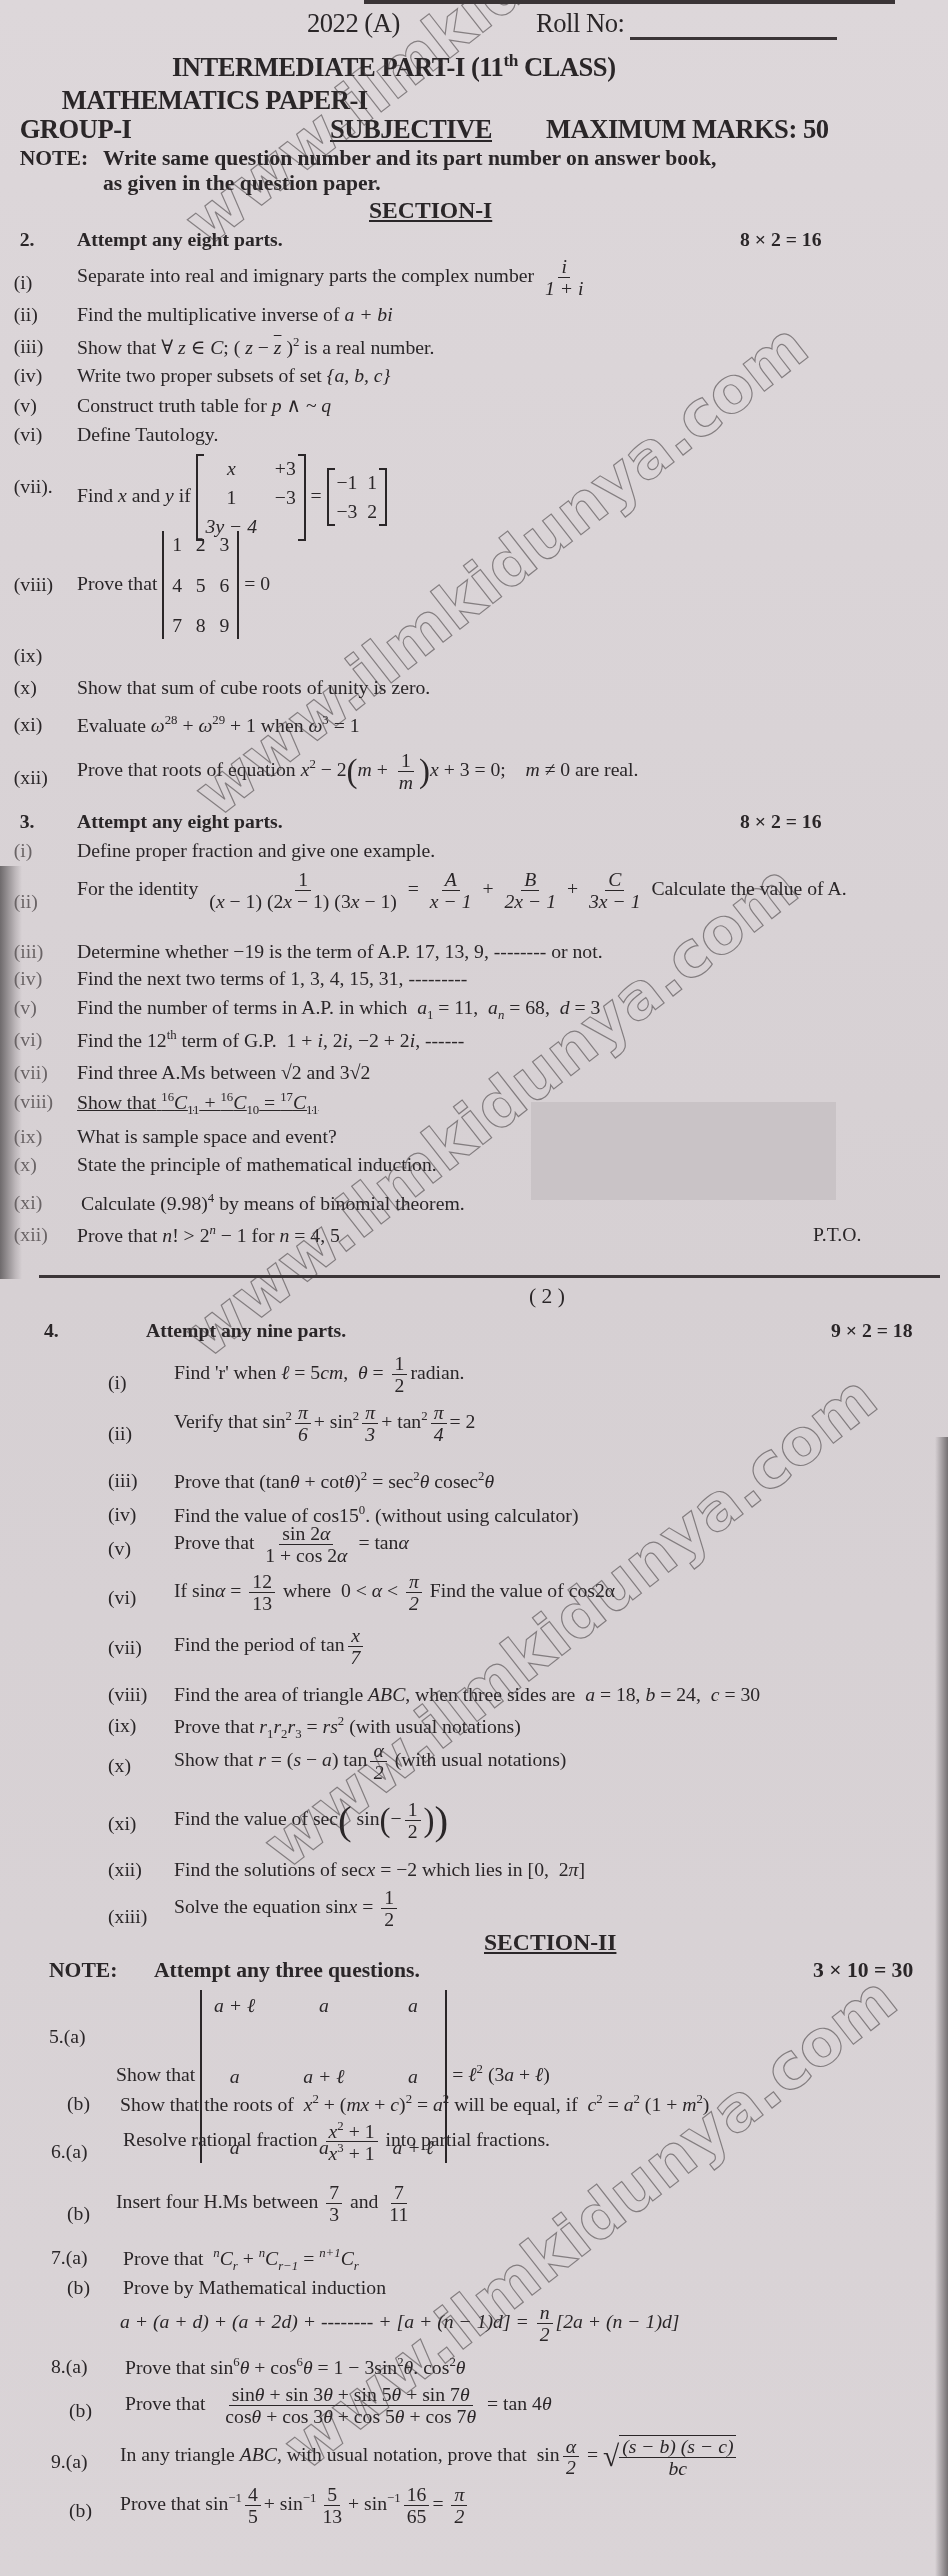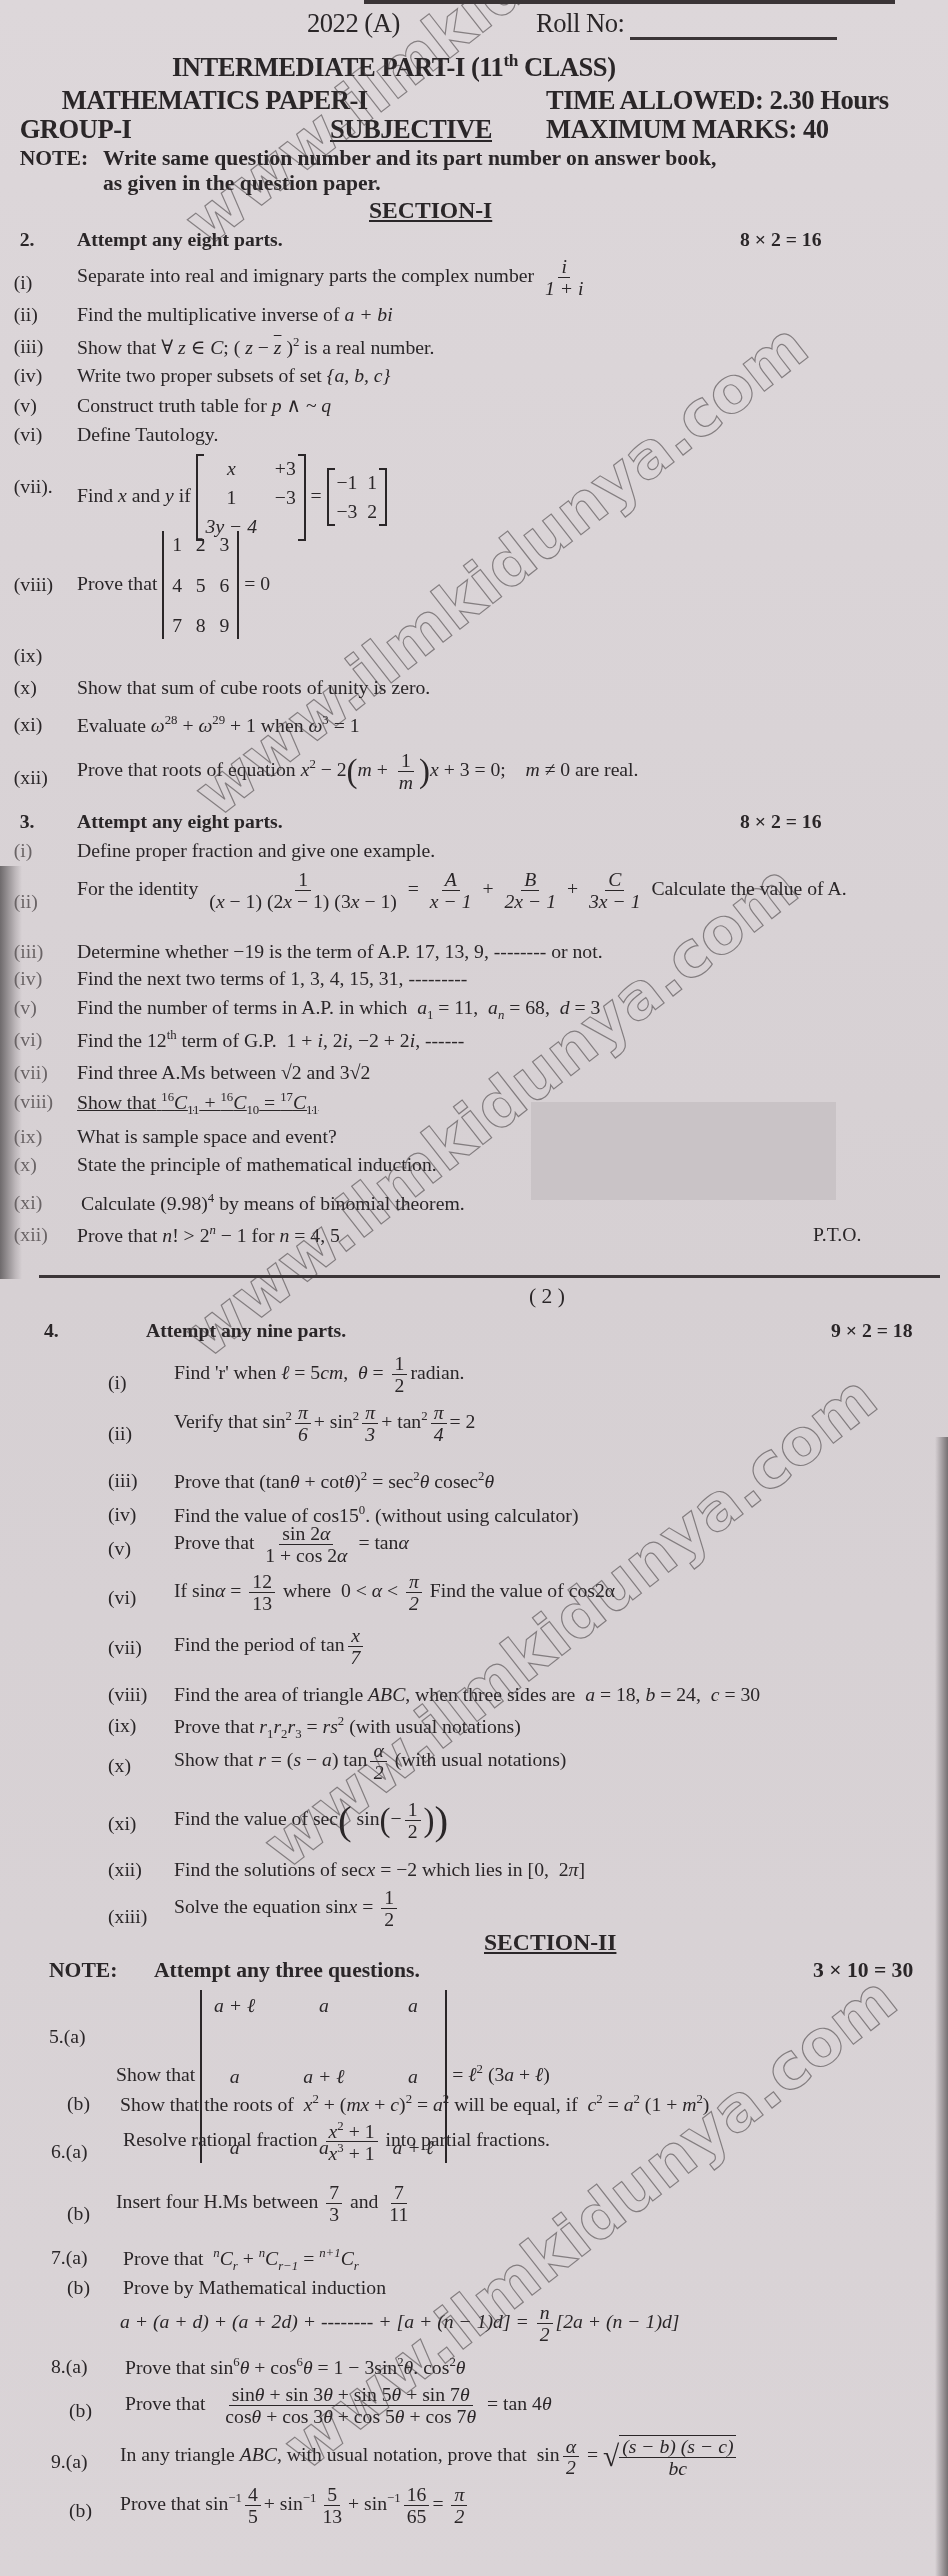--- a/index.html
+++ b/index.html
@@ -37,24 +37,23 @@
   <div class="top-bar"></div>
   <div class="shadow-left"></div>
   <div class="shadow-right"></div>
   <div class="redact"></div>
 
   <div class="abs hdr" style="left:307px;top:7.9px;font-weight:normal;">2022 (A)</div>
   <div class="abs hdr" style="left:536px;top:7.9px;font-weight:normal;">Roll No:</div>
   <div class="abs" style="left:630px;top:37px;width:207px;height:3px;background:#3a3436;"></div>
   <div class="abs hdr" style="left:172px;top:51px;">INTERMEDIATE PART-I (11<sup>th</sup> CLASS)</div>
   <div class="abs hdr" style="left:19.7px;top:85px;margin-left:42px;">MATHEMATICS PAPER-I</div>
-  <div class="abs hdr" style="left:546px;top:85px;">TIME ALLOWED: 2.30 Hours</div>
   <div class="abs hdr" style="left:19.7px;top:114px;">GROUP-I</div>
   <div class="abs hdr u" style="left:330px;top:114px;">SUBJECTIVE</div>
-  <div class="abs hdr" style="left:546px;top:114px;">MAXIMUM MARKS: 40</div>
+  <div class="abs hdr" style="left:546px;top:114px;">MAXIMUM MARKS: 50</div>
   <div class="abs hdr-sm" style="left:19.7px;top:146px;">NOTE:</div>
   <div class="abs hdr-sm" style="left:103px;top:146px;">Write same question number and its part number on answer book,</div>
   <div class="abs hdr-sm" style="left:103px;top:171px;">as given in the question paper.</div>
 
   <div class="abs hdr-sm u" style="left:369px;top:197px;font-size:23.6px;">SECTION-I</div>
 
   <div class="abs qb" style="left:19.7px;top:228px;">2.</div>
   <div class="abs qb" style="left:77px;top:228px;">Attempt any eight parts.</div>
   <div class="abs qb" style="left:740px;top:228px;">8 × 2 = 16</div>
 

